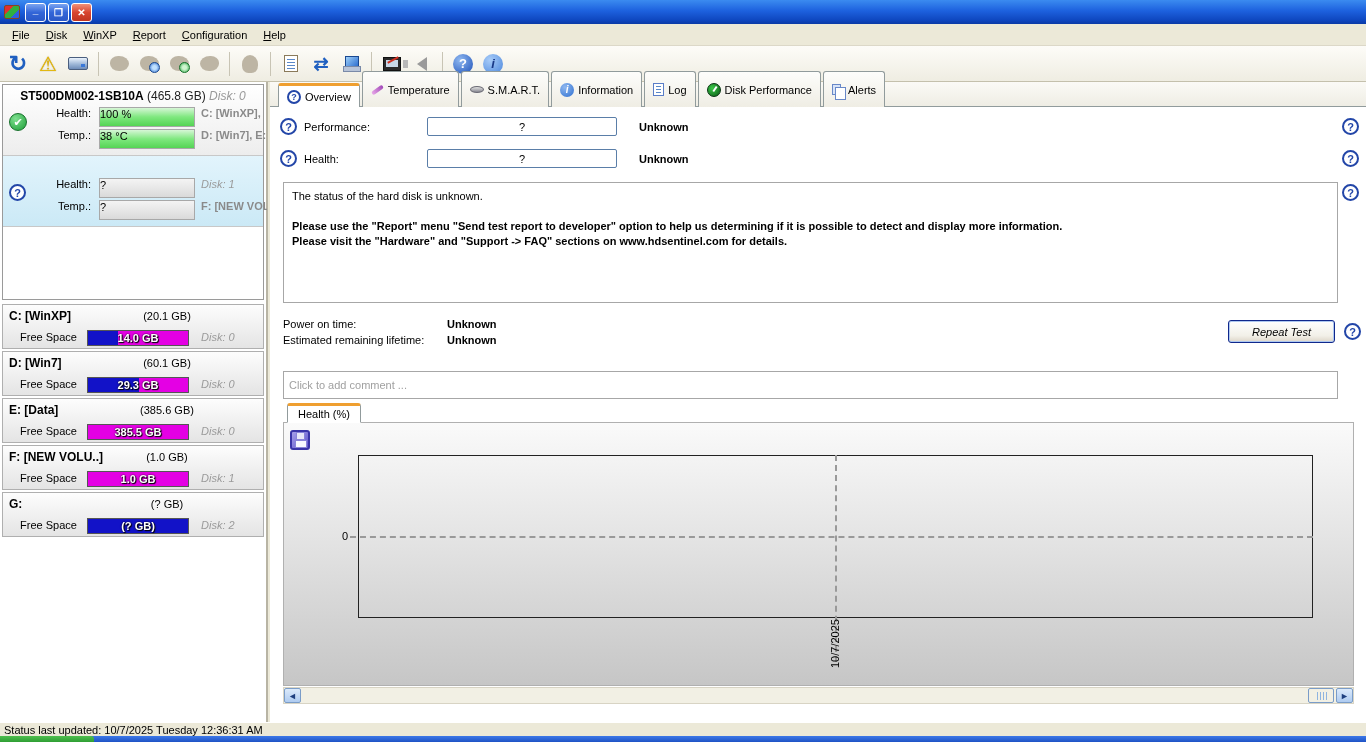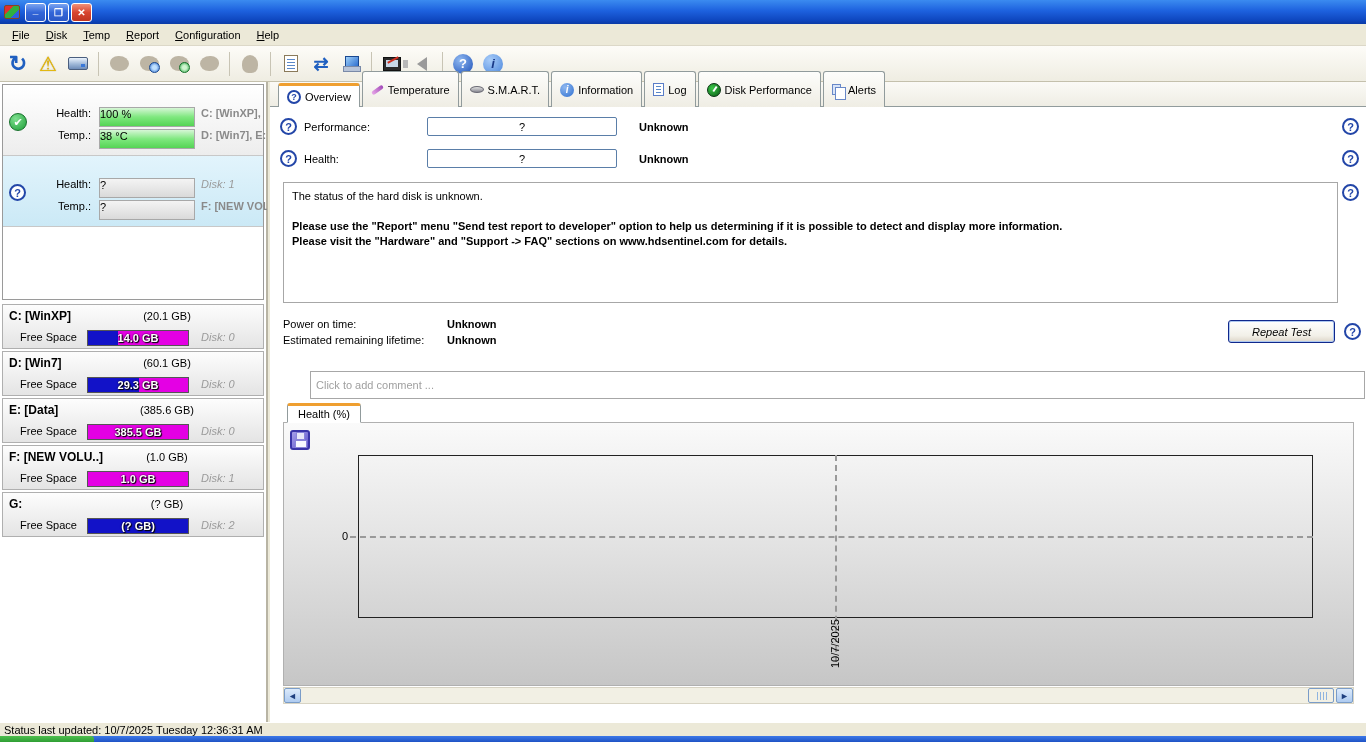--- a/index.html
+++ b/index.html
@@ -105,21 +105,21 @@
   .qinput { position:absolute; width:190px; height:19px; border:1px solid #5A7EA8; border-radius:2px; text-align:center; font-size:11px; font-family:"Liberation Sans",sans-serif; background:#fff; color:#000; }
   .unknown { position:absolute; font-weight:bold; font-size:11px; }
 
   .statusbox { position:absolute; left:13px; top:100px; width:1055px; height:121px; border:1px solid #A7A7A7; background:#fff; padding:6px 8px; line-height:15px; }
   .statusbox .b { font-weight:bold; }
 
   .xpbtn { position:absolute; width:107px; height:23px; border:1px solid #10288C; border-radius:3px;
     background:linear-gradient(180deg,#FFFFFF,#F2F0E8 70%,#DDD5C8); font-size:11px; font-family:"Liberation Sans",sans-serif;
     box-shadow:inset 0 0 0 1px #AEC8F0;font-style:italic; }
 
-  .commentbox { position:absolute; left:13px; top:289px; width:1055px; height:22px; border:1px solid #A7A7A7; padding:13px 5px; font-size:11px; font-family:"Liberation Sans",sans-serif; color:#444;margin-left:27px; }
+  .commentbox { position:absolute; left:13px; top:289px; width:1055px; height:22px; border:1px solid #A7A7A7; padding:13px 5px; font-size:11px; font-family:"Liberation Sans",sans-serif; color:#444; }
   .commentbox::placeholder { color:#A0A0A0; }
 
   .healthtab { position:absolute; left:17px; top:321px; height:20px; border:1px solid #919B9C; border-bottom:1px solid #fff; border-radius:3px 3px 0 0; border-top:3px solid #EF9F30; background:#fff; padding:2px 10px 0; z-index:2; }
   .chartpanel { position:absolute; left:13px; top:340px; width:1071px; height:264px; border:1px solid #B0B0B0; background:linear-gradient(180deg,#FAFAFA 0%,#E6E6E6 40%,#C6C6C6 100%); }
   .floppy { position:absolute; left:6px; top:7px; width:20px; height:20px; background:linear-gradient(135deg,#A79FE8,#5E53CC); border:2px solid #3A34A8; border-radius:3px; }
   .floppy::before { content:""; position:absolute; top:0; left:4px; width:7px; height:6px; background:#E8E6F8; border:1px solid #8A84D8; }
   .floppy::after { content:""; position:absolute; bottom:0; left:3px; width:10px; height:6px; background:#F8F8FF; border:1px solid #8A84D8; }
   .chartrect { position:absolute; left:74px; top:32px; width:955px; height:163px; border:1px solid #222; }
   .hdash { position:absolute; left:66px; top:113px; width:963px; height:0; border-top:2px dashed #999; }
   .vdash { position:absolute; left:551px; top:32px; width:0; height:207px; border-left:2px dashed #999; }
@@ -144,21 +144,21 @@
   <div class="winbtns">
     <div class="winbtn min"></div>
     <div class="winbtn restore"></div>
     <div class="winbtn close"></div>
   </div>
 </div>
 
 <div class="abs menubar">
   <span class="menu-item">File</span>
   <span class="menu-item">Disk</span>
-  <span class="menu-item">Temp</span>
+  <span class="menu-item">WinXP</span>
   <span class="menu-item">Report</span>
   <span class="menu-item">Configuration</span>
   <span class="menu-item">Help</span>
 </div>
 
 <div class="abs toolbar">
   <div class="tbtn">
       <span class="g-refresh">↻</span>
     </div>
   <div class="tbtn">
@@ -207,20 +207,25 @@
     </div>
   <div class="tbtn">
       <span class="g-info">i</span>
     </div>
 </div>
 
 <div class="abs sidebar">
   <div class="diskbox">
 
     <div class="disk-entry">
+      <div class="disk-header">
+        <span class="disk-model">ST500DM002-1SB10A</span>
+        <span class="disk-size">(465.8 GB)</span>
+        <span class="disk-num">Disk: 0</span>
+      </div>
       <div class="status-ic">
           <span class="okcircle">✔</span>
         </div>
       <div class="disk-row" style="top:22px;">
         <span class="lbl">Health:</span>
         <span class="vbar green">100 %</span>
         <span class="disk-right">C: [WinXP],</span>
       </div>
       <div class="disk-row" style="top:44px;">
         <span class="lbl">Temp.:</span>

